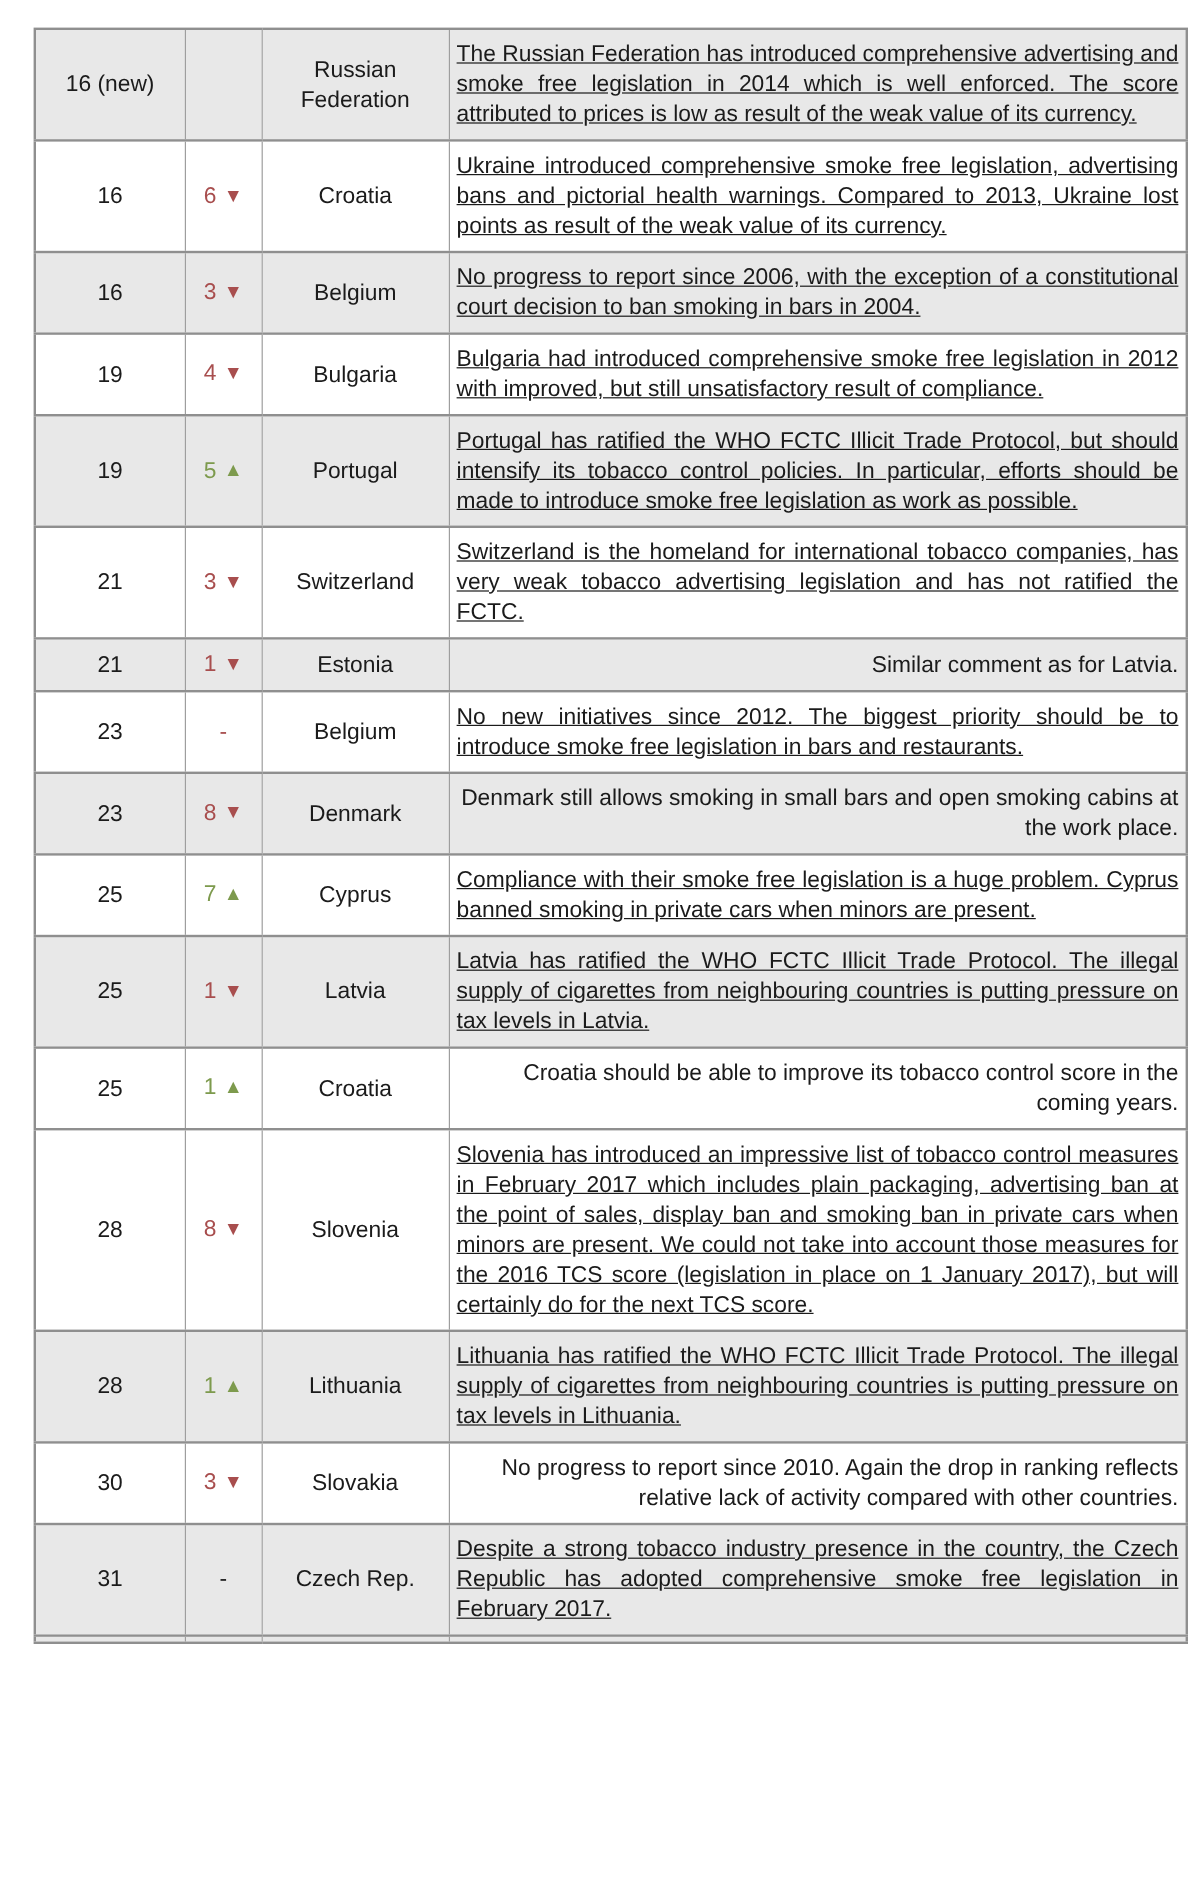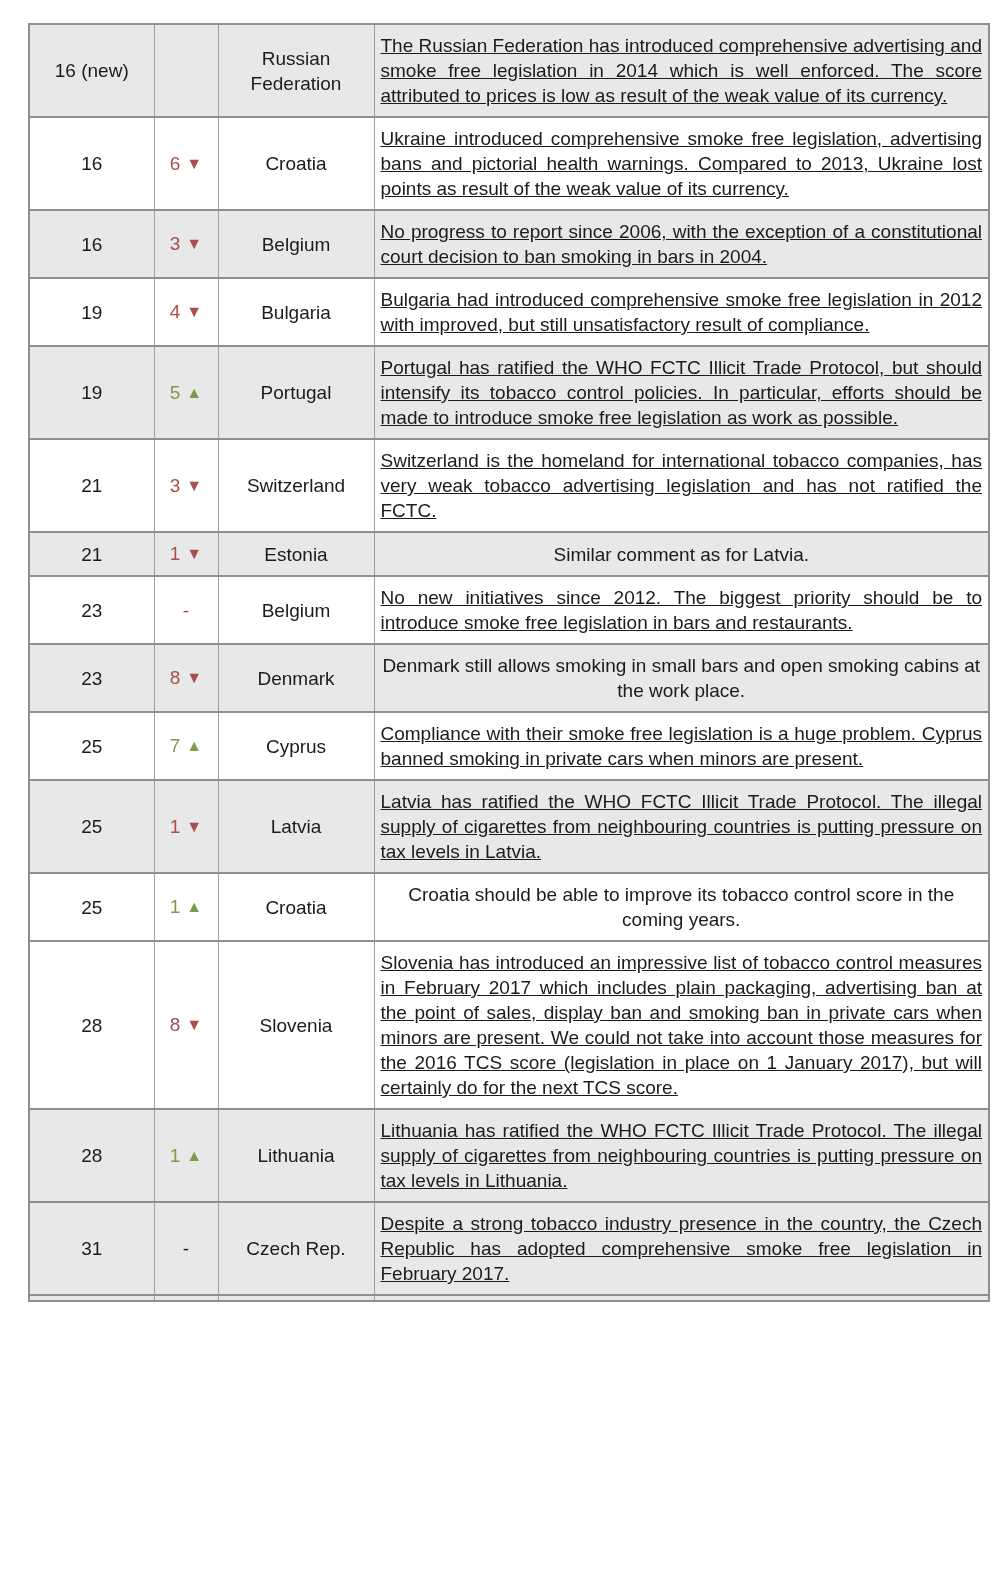--- a/index.html
+++ b/index.html
@@ -32,21 +32,21 @@
     border-bottom: 2px solid var(--border-h, #8f8f8f);
     vertical-align: middle;
     padding: 8px 6px;
     line-height: 25px;
     background: var(--row-plain, #ffffff);
     overflow: hidden;
   }
   tr.shaded td { background: var(--row-shaded, #e8e8e8); }
   td.rank, td.change, td.country { text-align: center; }
   td.comment {
-    text-align: center;
+    text-align: right;
     padding: 8px 7px 8px 10px;
   }
   td.comment.justify { text-align: justify; text-decoration: underline; }
   td.change .arrow {
     font-size: 16px;
     margin-left: 6px;
     position: relative;
     top: -1px;
   }
   td.change.c-down { color: var(--down, #a84e4e); }
@@ -162,20 +162,26 @@
     <td class="comment justify">Slovenia has introduced an impressive list of tobacco control measures in February 2017 which includes plain packaging, advertising ban at the point of sales, display ban and smoking ban in private cars when minors are present. We could not take into account those measures for the 2016 TCS score (legislation in place on 1 January 2017), but will certainly do for the next TCS score.</td>
   </tr>
 
   <tr class="shaded">
     <td class="rank">28</td>
     <td class="change c-up"><span>1</span><span class="arrow">▲</span></td>
     <td class="country">Lithuania</td>
     <td class="comment justify">Lithuania has ratified the WHO FCTC Illicit Trade Protocol. The illegal supply of cigarettes from neighbouring countries is putting pressure on tax levels in Lithuania.</td>
   </tr>
 
+  <tr>
+    <td class="rank">30</td>
+    <td class="change c-down"><span>3</span><span class="arrow">▼</span></td>
+    <td class="country">Slovakia</td>
+    <td class="comment">No progress to report since 2010. Again the drop in ranking reflects relative lack of activity compared with other countries.</td>
+  </tr>
 
   <tr class="shaded">
     <td class="rank">31</td>
     <td class="change c-plain"><span>-</span></td>
     <td class="country">Czech Rep.</td>
     <td class="comment justify">Despite a strong tobacco industry presence in the country, the Czech Republic has adopted comprehensive smoke free legislation in February 2017.</td>
   </tr>
 <tr class="shaded cutoff">
           <td></td>
           <td></td>

